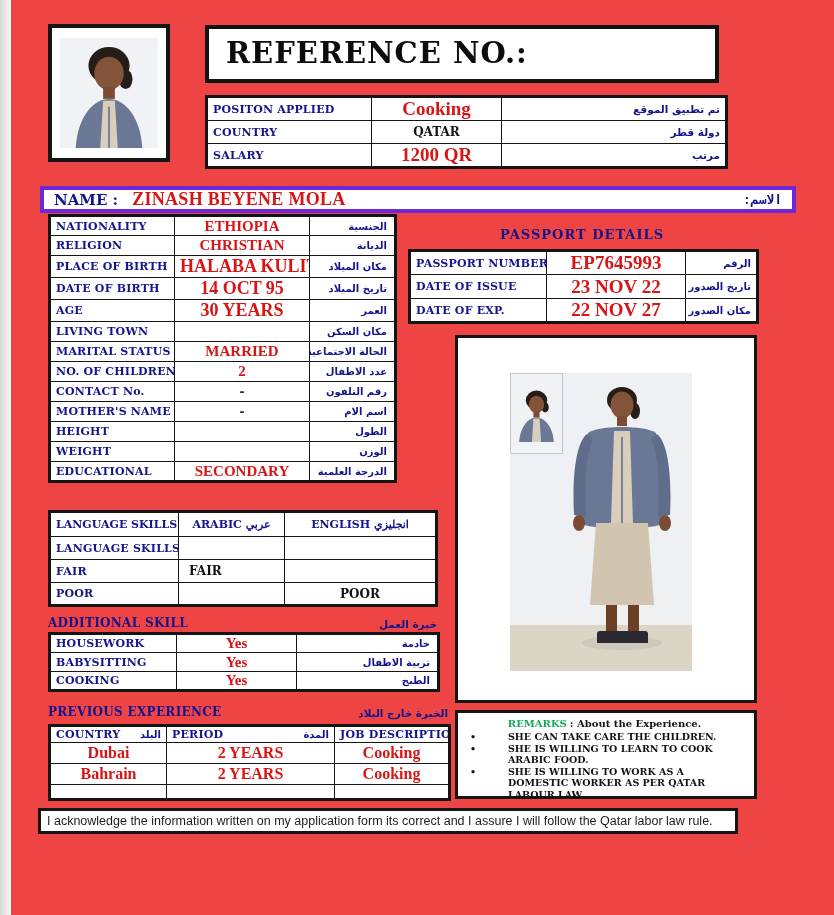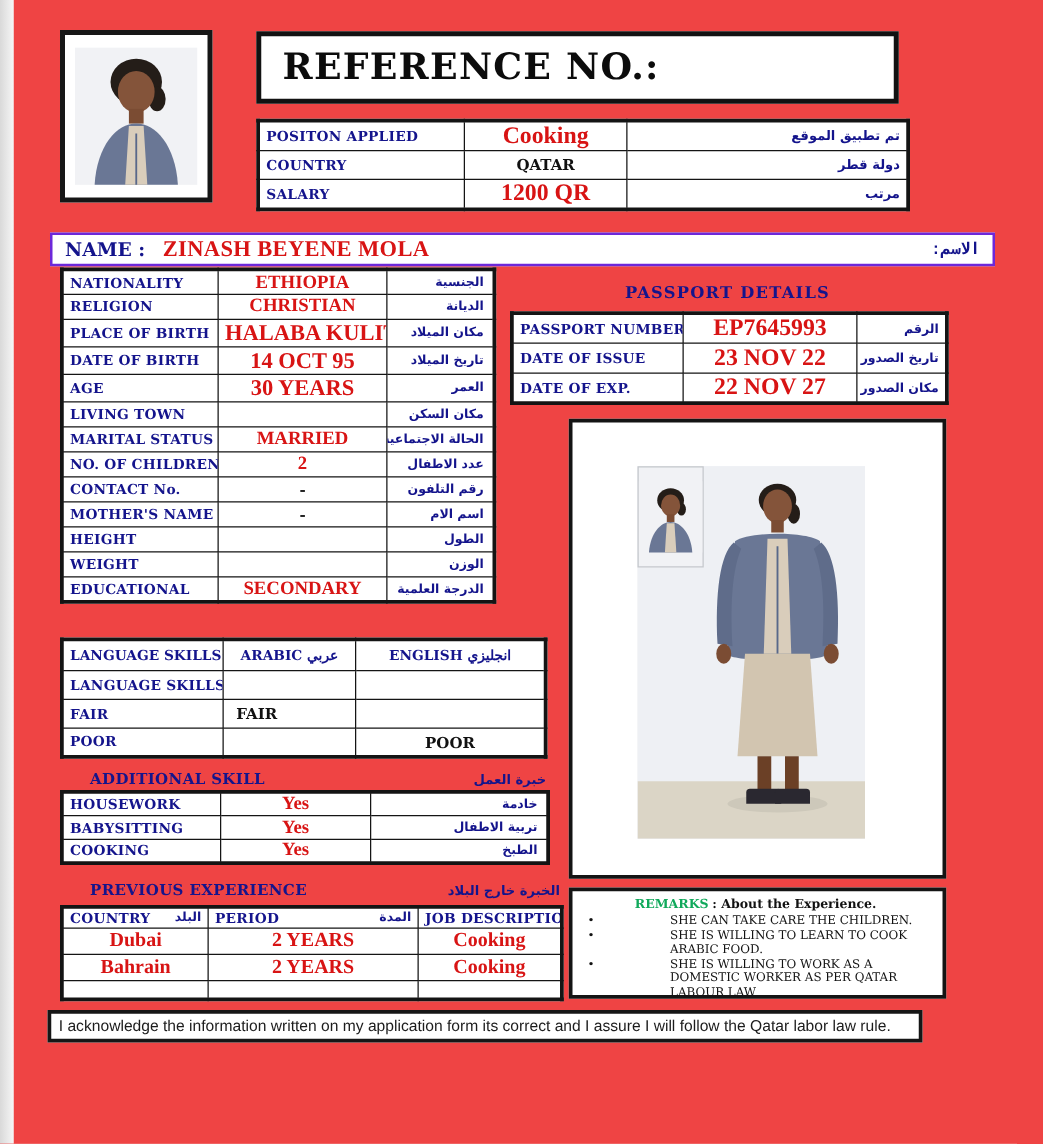--- a/index.html
+++ b/index.html
@@ -40,21 +40,21 @@
                   font-family:"DejaVu Serif", serif; }
 
   
   .summary-tbl { left:205px; top:95px; width:520px; }
   .summary-tbl td { height:23px; }
   .summary-tbl .big-red { font-size:19px; }
   .summary-tbl .ar { font-size:10.5px; }
 
   
   .name-bar { position:absolute; left:40px; top:186px; width:756px; height:27px;
-              border:2px solid #6d28d9; background:#fff; display:flex; align-items:center; }
+              border:4px solid #6d28d9; background:#fff; display:flex; align-items:center; }
   .name-lbl { color:#14148c; font-weight:bold; font-size:15px; margin-left:10px; }
   .name-val { color:#d81414; font-weight:bold; font-size:18px; margin-left:14px;
               font-family:"Liberation Serif", serif; letter-spacing:.3px;text-align:right; }
   .name-ar  { margin-left:auto; margin-right:10px; color:#14148c; font-weight:bold;
               font-size:13px; font-family:Liberation Mono, monospace; direction:rtl; }
 
   
   .personal-tbl { left:48px; top:214px; width:346px; }
   .personal-tbl td { height:20px; }
   .personal-tbl .ar { padding-right:7px; }
@@ -80,21 +80,21 @@
   .language-tbl { left:48px; top:510px; width:387px; }
   .language-tbl th { height:25px; color:#14148c; font-size:11px; text-align:center; }
   .language-tbl td { height:23px; }
   .language-tbl .c1 { text-align:left; }
   .language-tbl .c2 { text-align:left; padding-left:10px; }
   .language-tbl .c3 { text-align:center; }
 
   
   .sec-row { position:absolute; display:flex; justify-content:space-between;
              align-items:flex-end; }
-  .sec-title { color:#14148c; font-weight:bold; font-size:12px; letter-spacing:.3px;margin-left:24px; }
+  .sec-title { color:#14148c; font-weight:bold; font-size:12px; letter-spacing:.3px; }
   .sec-ar { color:#14148c; font-weight:bold; font-size:10.5px;
             font-family:"DejaVu Sans", sans-serif; direction:rtl; }
   .add-row { left:48px; top:616px; width:389px; }
   .prev-row { left:48px; top:705px; width:400px; }
 
   
   .skill-tbl { left:48px; top:632px; width:389px; }
   .skill-tbl td { height:19px; }
   .skill-tbl .v-red { font-size:15px; }
   .skill-tbl .ar { padding-right:7px; }
@@ -106,22 +106,22 @@
   .exp-tbl td.empty { height:15px; }
   .th-flex { display:flex; justify-content:space-between; align-items:center; }
   .exp-tbl .v-red { font-size:16px; }
 
   
   .remarks-box { position:absolute; left:455px; top:710px; width:302px; height:89px;
                  border:3px solid #141414; background:#fff; padding:5px 9px 0 6px; }
   .rem-head { text-align:center; font-size:10px; font-weight:bold; color:#121212;
               margin-bottom:2px; }
   .rem-green { color:#10a95b; margin-right:3px; }
-  .rem-item { display:flex; font-size:9.5px; font-weight:normal; color:#121212;
-              line-height:11.5px;gap:28px; }
+  .rem-item { display:flex; font-size:9.5px; font-weight:bold; color:#121212;
+              line-height:11.5px; }
   .rem-item .bullet { width:44px; flex:none; text-align:left; padding-left:6px; }
   .rem-item .bullet::before { content:"•"; }
   .rem-item .txt { flex:1; }
 
   
   .ack-box { position:absolute; left:38px; top:808px; width:700px; height:26px;
              border:3px solid #161616; background:#fff; display:flex; align-items:center;
              padding-left:6px; }
   .ack-box span { font-family:"Liberation Sans", sans-serif; font-size:12.5px; color:#1c1c1c; }
 </style>

